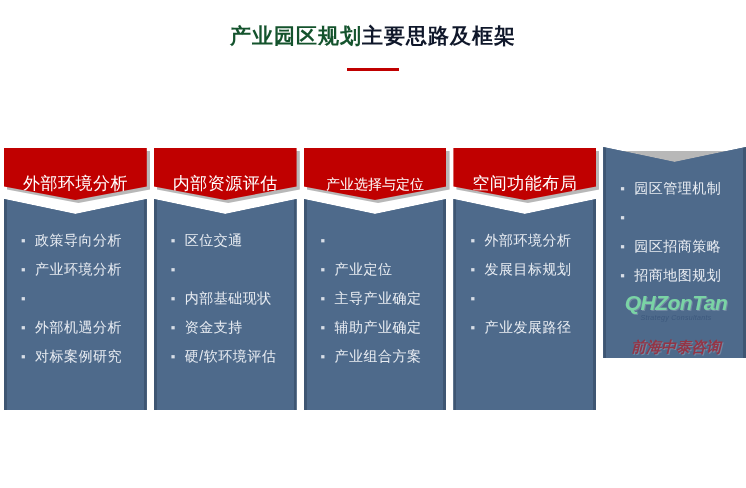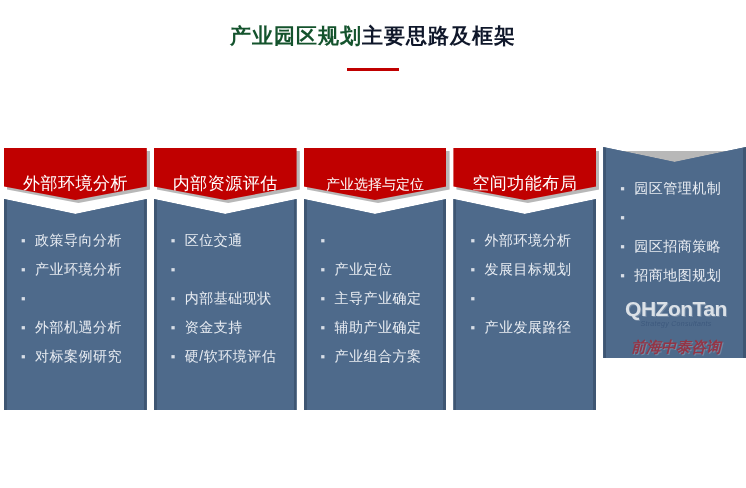--- a/index.html
+++ b/index.html
@@ -149,38 +149,39 @@
     bottom: 4px;
     width: 118px;
     text-align: center;
     opacity: 0.80;
     line-height: 1;
     z-index: 5;
   }
   .wm-main {
     font-size: 21px;
     font-weight: bold;
-    color: #ffffff;
+    font-style: italic;
+    color: #86efac;
     letter-spacing: -0.5px;
     text-shadow: 1px 1px 0 rgba(255,255,255,0.25);
   }
   .wm-sub {
     font-size: 7px;
     font-style: italic;
     color: #39557A;
     letter-spacing: 0.3px;
     margin-top: 1px;
   }
   .wm-cn {
     font-size: 15px;
     font-weight: bold;
     font-style: italic;
     color: #A52836;
     letter-spacing: 0px;
-    margin-top: 12px;
+    margin-top: 18px;
     text-shadow: 1px 1px 0 rgba(255,255,255,0.25);
   }
 </style>
 </head>
 <body>
 
 <div class="title-area">
   <div class="title-line"><span class="title-dark">产业园区规划</span><span class="title-red">主要思路及框架</span></div>
   <div class="title-rule"></div>
 </div>

